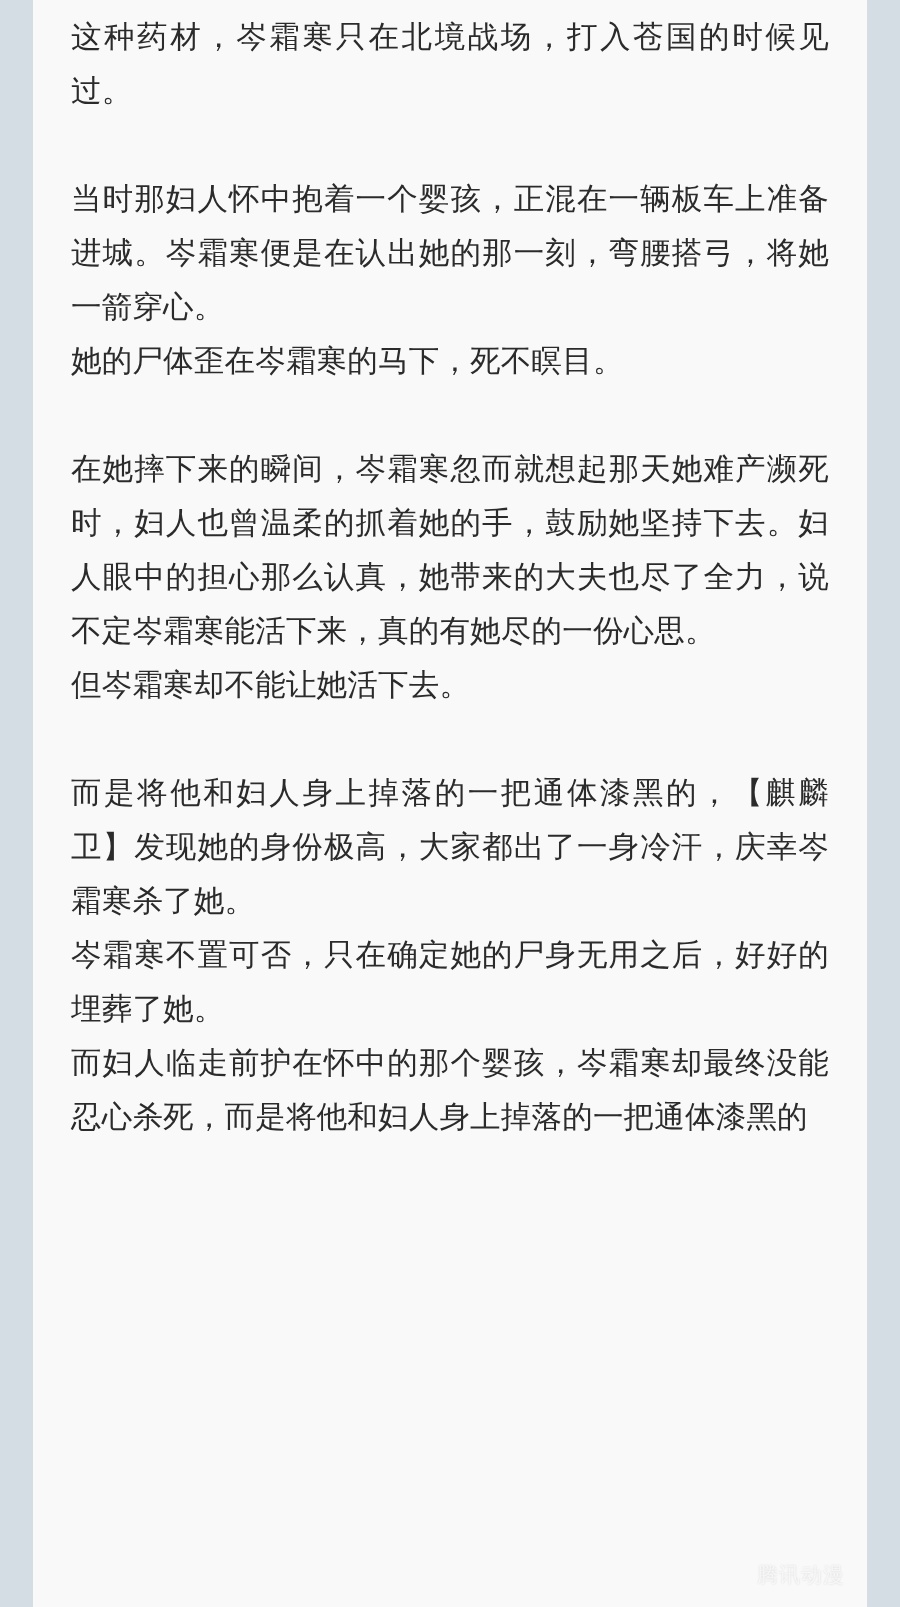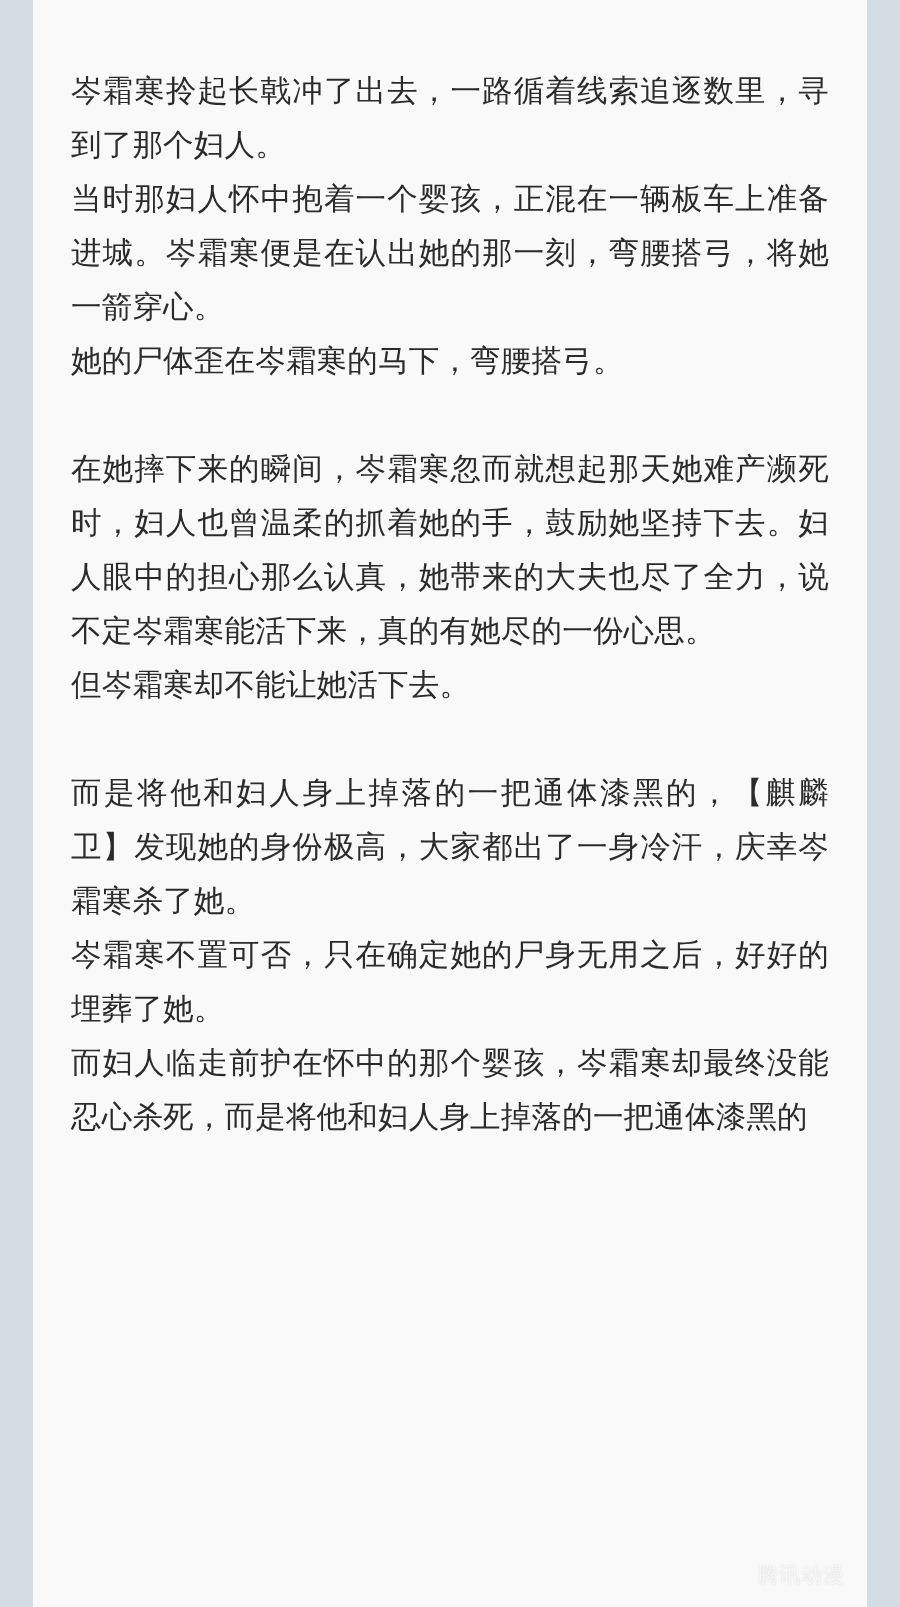--- a/index.html
+++ b/index.html
@@ -68,24 +68,24 @@
     height: 40px;
   }
 </style>
 </head>
 <body>
 
 <div class="page">
   <div class="paper">
     <div class="content">
       <div class="gap-small"></div>
+      <p class="para">这种药材，岑霜寒只在北境战场，打入苍国的时候见过。</p>
       <div class="gap"></div>
-      <p class="para">岑霜寒拎起长戟冲了出去，一路循着线索追逐数里，寻到了那个妇人。</p>
       <p class="para">当时那妇人怀中抱着一个婴孩，正混在一辆板车上准备进城。岑霜寒便是在认出她的那一刻，弯腰搭弓，将她一箭穿心。</p>
-      <p class="para">她的尸体歪在岑霜寒的马下，弯腰搭弓。</p>
+      <p class="para">她的尸体歪在岑霜寒的马下，死不瞑目。</p>
       <div class="gap"></div>
       <p class="para">在她摔下来的瞬间，岑霜寒忽而就想起那天她难产濒死时，妇人也曾温柔的抓着她的手，鼓励她坚持下去。妇人眼中的担心那么认真，她带来的大夫也尽了全力，说不定岑霜寒能活下来，真的有她尽的一份心思。</p>
       <p class="para">但岑霜寒却不能让她活下去。</p>
       <div class="gap"></div>
       <p class="para">而是将他和妇人身上掉落的一把通体漆黑的，【麒麟卫】发现她的身份极高，大家都出了一身冷汗，庆幸岑霜寒杀了她。</p>
       <p class="para">岑霜寒不置可否，只在确定她的尸身无用之后，好好的埋葬了她。</p>
       <p class="para">而妇人临走前护在怀中的那个婴孩，岑霜寒却最终没能忍心杀死，而是将他和妇人身上掉落的一把通体漆黑的</p>
     </div>
     <div class="wm-box">
       <div class="watermark">腾讯动漫</div>

